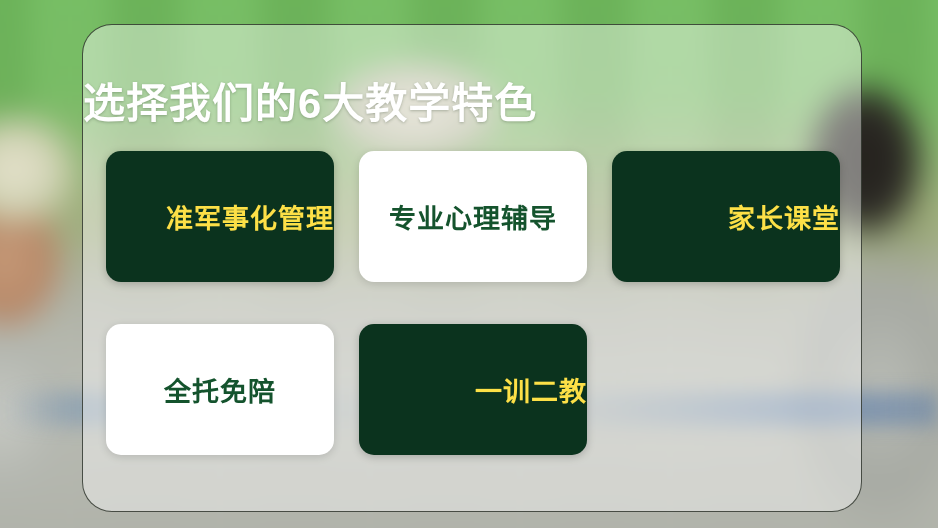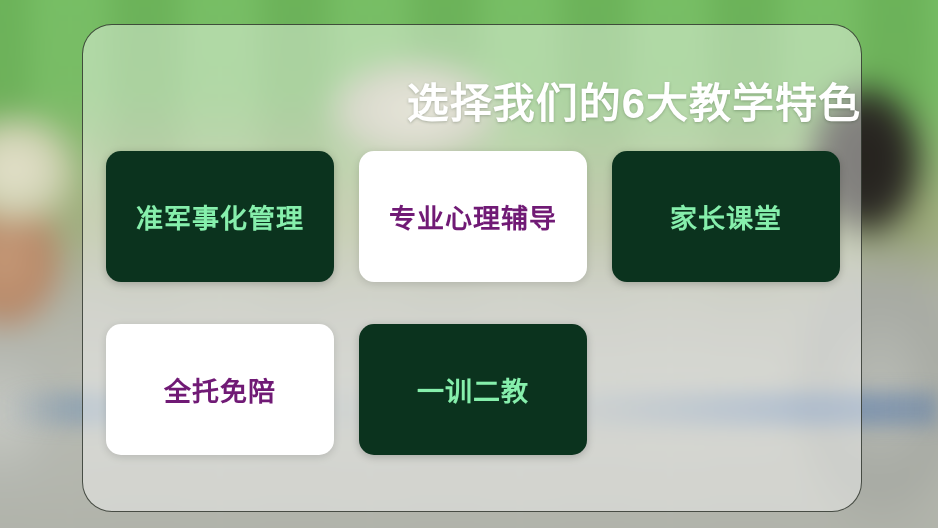--- a/index.html
+++ b/index.html
@@ -83,29 +83,28 @@
     backdrop-filter: blur(2px);
     overflow: hidden;
   }
 
   
   .panel-title {
     position: absolute;
     left: 0;
     right: 0;
     top: 58px;
-    text-align: right;
+    text-align: left;
     color: #ffffff;
     font-size: 42px;
     font-weight: bold;
     letter-spacing: 1px;
     line-height: 1;
     white-space: nowrap;
     text-shadow: 0 1px 3px rgba(40, 60, 35, 0.30);
-    padding-left: 28px;
   }
 
   
   .card-grid {
     position: absolute;
     left: 23px;
     top: 126px;
     width: 734px;
     display: grid;
     grid-template-columns: repeat(3, 228px);
@@ -123,26 +122,27 @@
     font-size: 27px;
     font-weight: bold;
     letter-spacing: 1px;
     line-height: 1;
     padding-top: 6px;
     cursor: pointer;
     user-select: none;
   }
   .feature-card.dark {
     background: #0b331e;
-    color: #86efac;
+    color: #fde047;
     box-shadow: 0 2px 8px rgba(0, 0, 0, 0.22);
+    justify-content: flex-end;
   }
   .feature-card.light {
     background: #ffffff;
-    color: #701a75;
+    color: #14532d;
     box-shadow: 0 2px 8px rgba(0, 0, 0, 0.14);
   }
 </style>
 </head>
 <body>
 
 <div class="stage">
 
   <div class="bg-photo"></div>
   <div class="bg-blue-band"></div>

